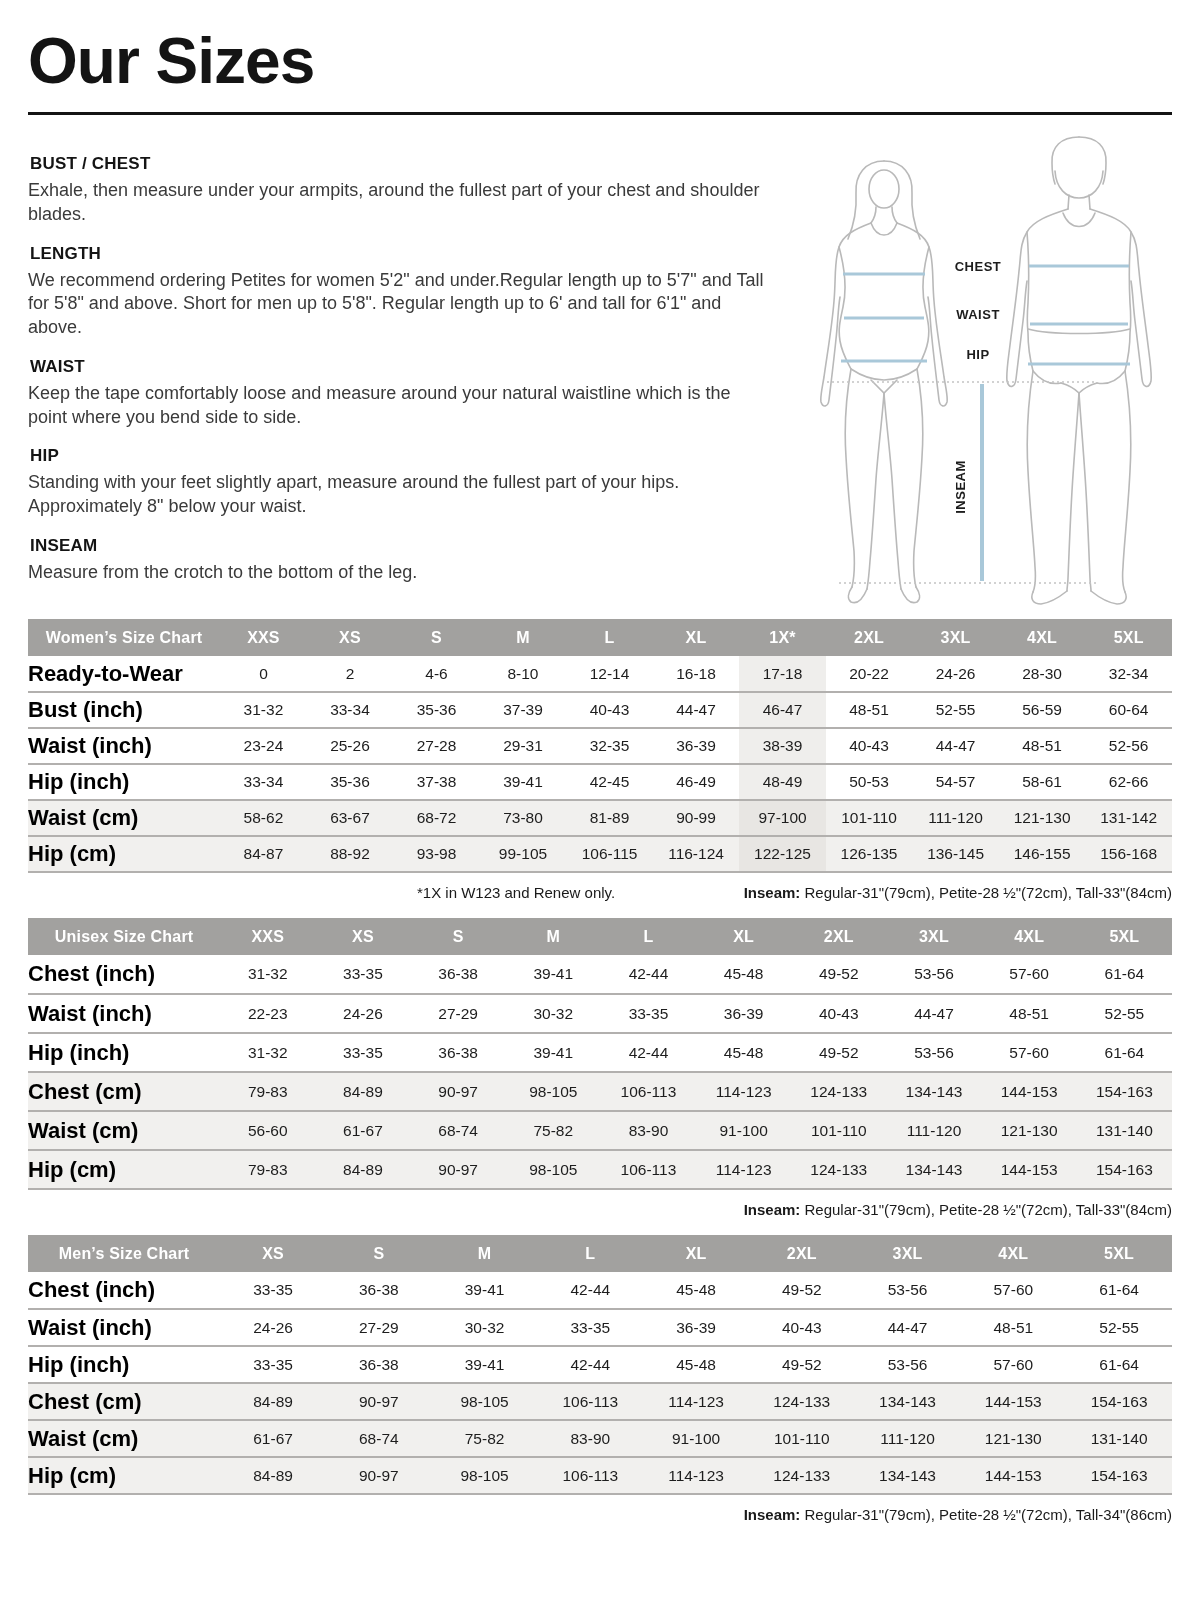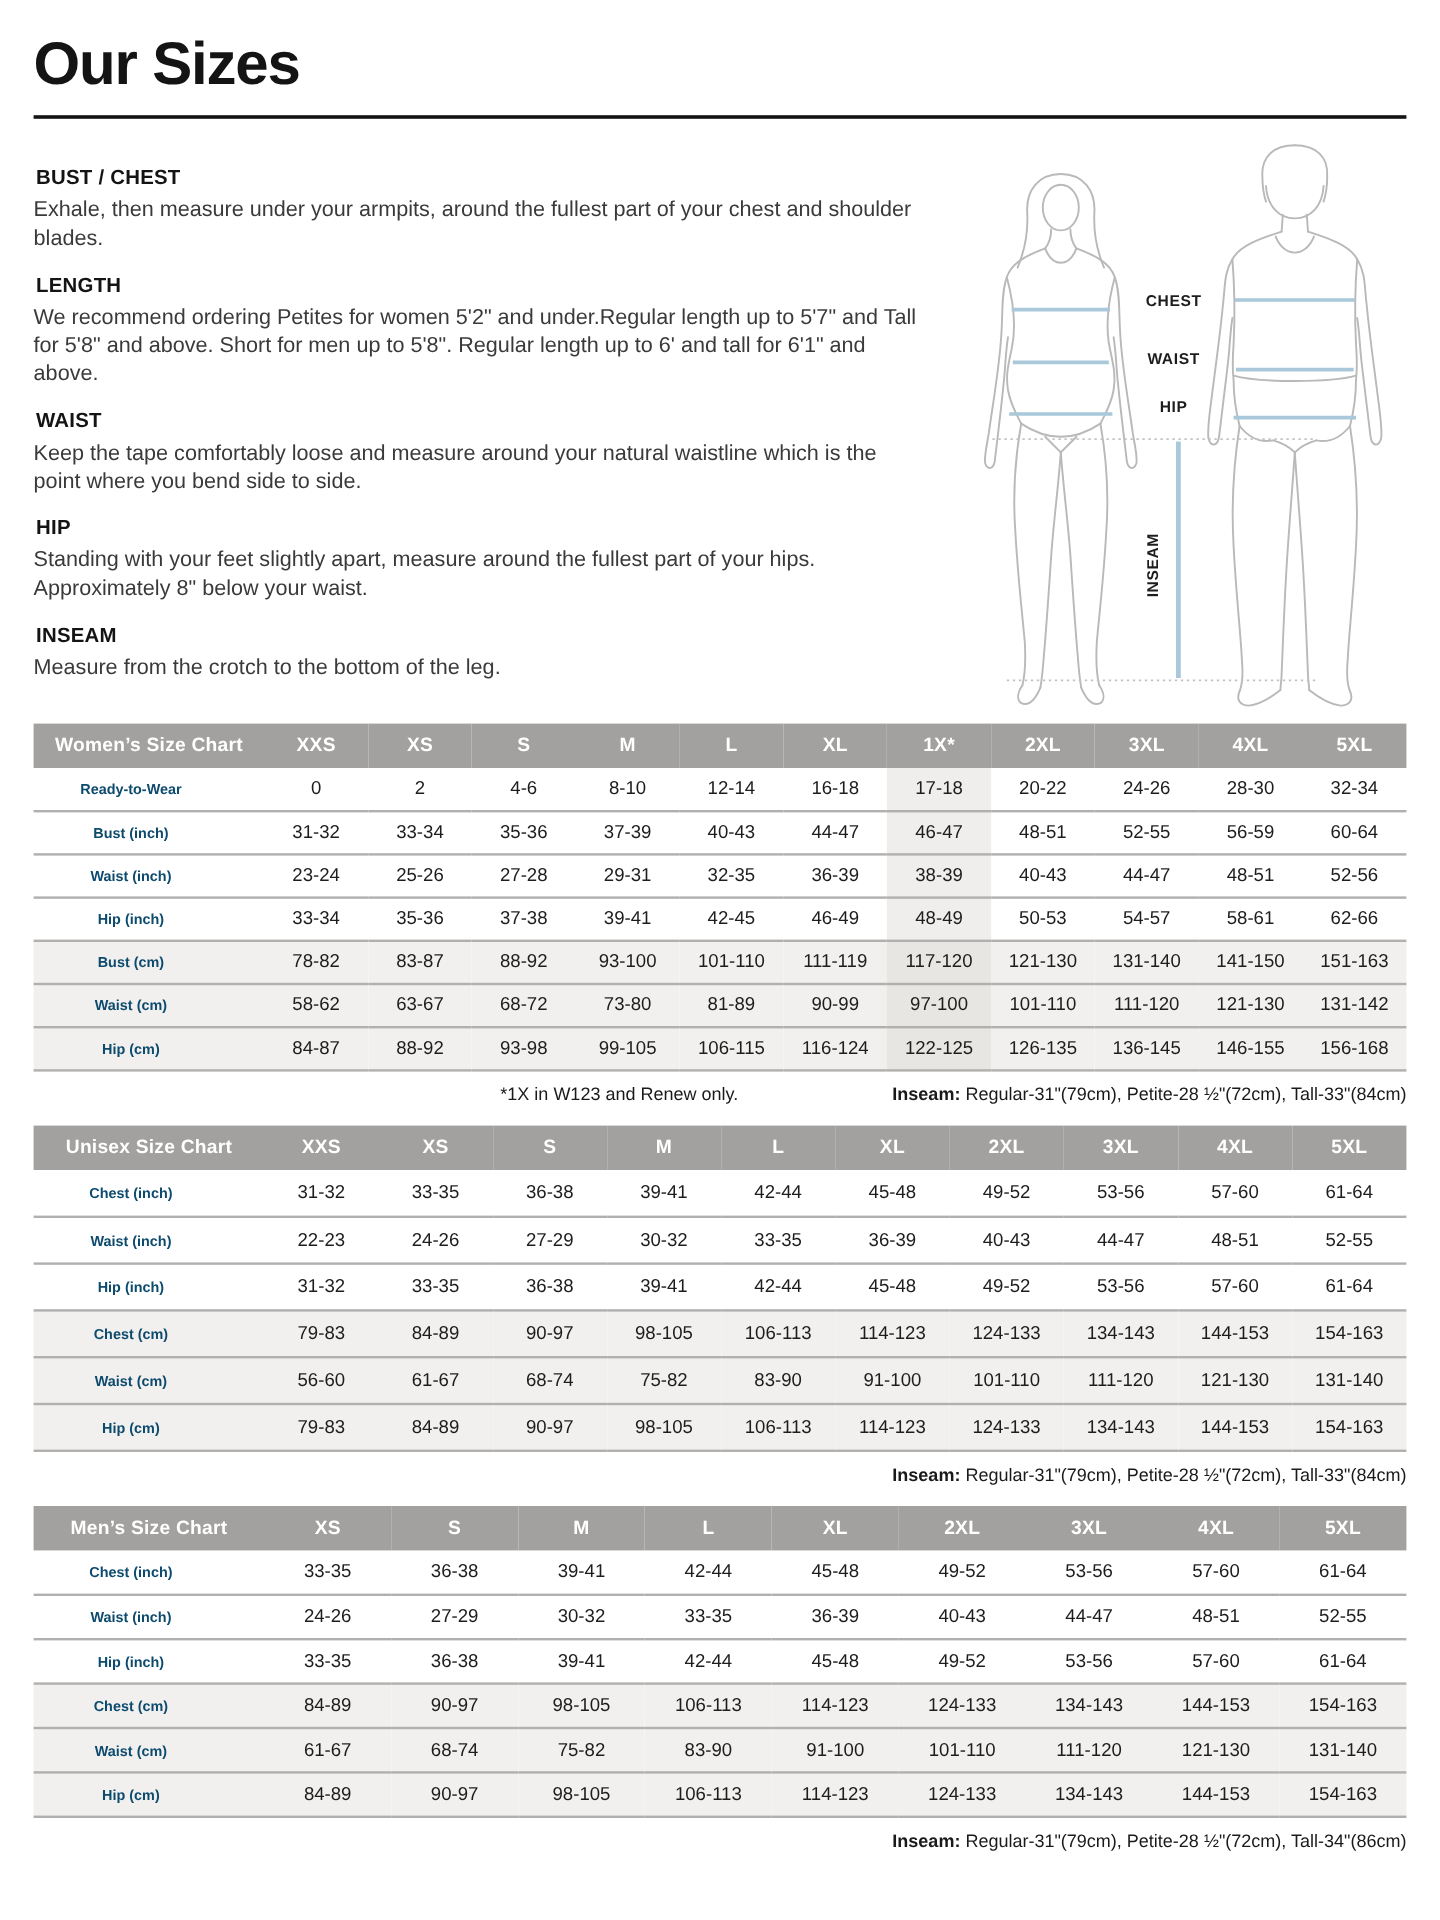--- a/index.html
+++ b/index.html
@@ -14,21 +14,21 @@
   }
   *{box-sizing:border-box;}
   html,body{margin:0;padding:0;}
   body{
     width:1200px;height:1600px;background:#fff;
     font-family:"Liberation Sans",sans-serif;color:#1d1d1d;
     overflow:hidden;
   }
   .page{padding:20px 28px 0;}
   h1{
-    font-size:50px;font-weight:800;letter-spacing:-1px;
+    font-size:64px;font-weight:800;letter-spacing:-1px;
     margin:4px 0 14px;color:#141414;
   }
   .title-rule{border:none;border-top:3px solid var(--rule-color);margin:0 0 22px;}
   .content-row{display:flex;align-items:flex-start;}
   .instructions{flex:0 0 752px;width:752px;padding-right:10px;}
   .how-heading{font-size:17px;font-weight:bold;color:#141414;margin:2px 0 0;letter-spacing:.2px;}
   .instr h3{font-size:17px;font-weight:bold;color:#141414;margin:17px 2px 5px;letter-spacing:.2px;}
   .instr p{font-size:18px;line-height:1.32;margin:0;color:#3a3a3a;}
   .diagram{flex:1;display:flex;justify-content:flex-end;margin-top:-6px;}
   .diagram svg .outline{fill:none;stroke:var(--figure-outline);stroke-width:1.6;stroke-linecap:round;}
@@ -41,21 +41,21 @@
     width:100%;border-collapse:collapse;table-layout:fixed;margin-top:10px;
   }
   table.size-table thead th{
     background:var(--header-bg);color:#fff;font-weight:bold;font-size:16px;
     height:37px;padding:0;text-align:center;letter-spacing:.2px;
   }
   table.size-table thead th.t-title{font-size:16px;}
   table.size-table th:first-child{width:16.8%;}
   table.size-table tbody tr{border-bottom:2px solid var(--divider);}
   table.size-table tbody th.r-label{
-    text-align:center;padding:0 30px 0 0;font-size:12px;font-weight:bold;color:#0c4a6e;height:36px;
+    text-align:left;padding:0 30px 0 0;font-size:22px;font-weight:bold;color:#000000;height:36px;
   }
   table.size-table tbody td{
     text-align:center;font-size:15.5px;color:#1d1d1d;padding:0;height:36px;
   }
   table.t-mid tbody td,table.t-mid tbody th.r-label{height:39px;}
   table.t-men tbody td,table.t-men tbody th.r-label{height:37px;}
   table.size-table tbody tr.shaded{background:var(--row-shade);}
   table.size-table tbody td.hl{background:var(--hl-shade);}
   table.size-table tbody tr.shaded td.hl{background:var(--hl-on-shade);}
 
@@ -231,34 +231,20 @@
           <td>39-41</td>
           <td>42-45</td>
           <td>46-49</td>
           <td class="hl">48-49</td>
           <td>50-53</td>
           <td>54-57</td>
           <td>58-61</td>
           <td>62-66</td>
         </tr>
         <tr class="shaded">
-          <th class="r-label">Bust (cm)</th>
-          <td>78-82</td>
-          <td>83-87</td>
-          <td>88-92</td>
-          <td>93-100</td>
-          <td>101-110</td>
-          <td>111-119</td>
-          <td class="hl">117-120</td>
-          <td>121-130</td>
-          <td>131-140</td>
-          <td>141-150</td>
-          <td>151-163</td>
-        </tr>
-        <tr class="shaded">
           <th class="r-label">Waist (cm)</th>
           <td>58-62</td>
           <td>63-67</td>
           <td>68-72</td>
           <td>73-80</td>
           <td>81-89</td>
           <td>90-99</td>
           <td class="hl">97-100</td>
           <td>101-110</td>
           <td>111-120</td>

